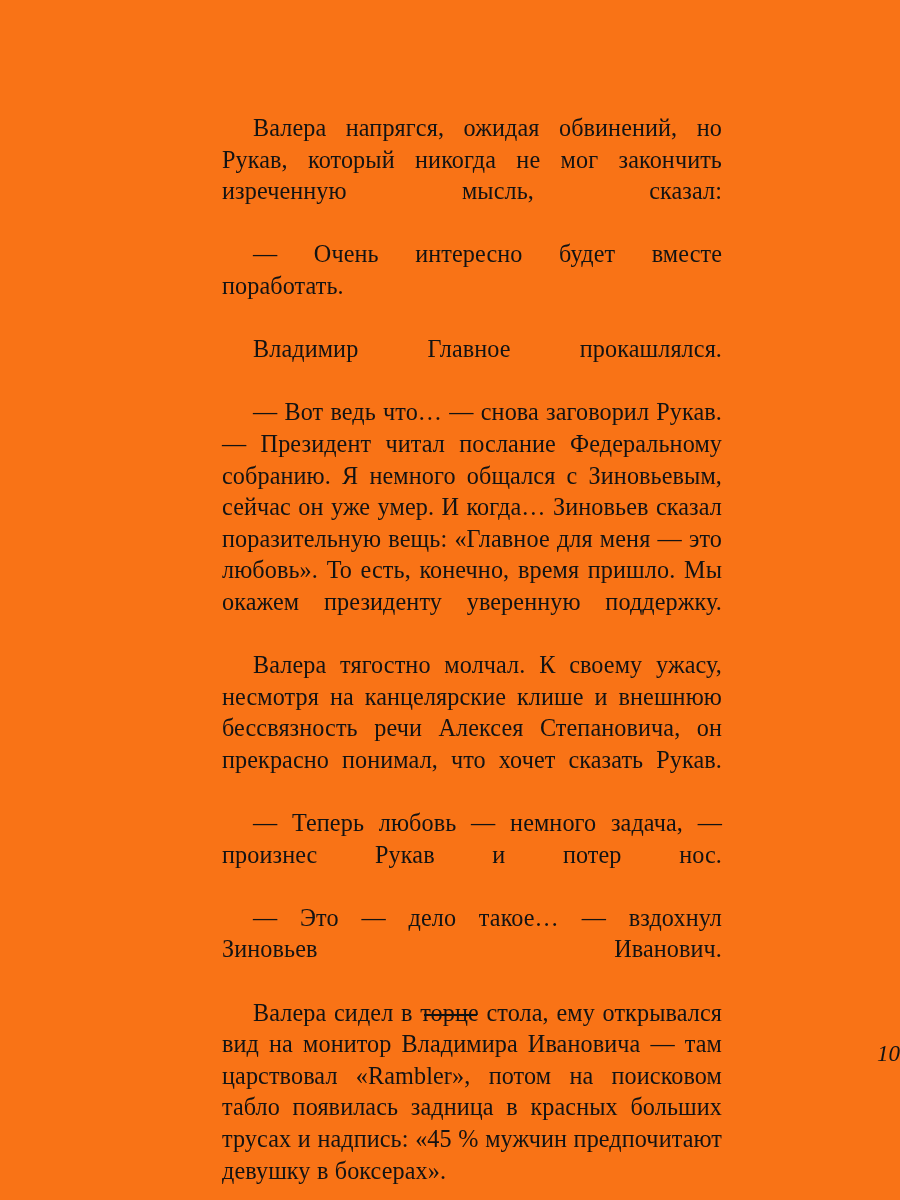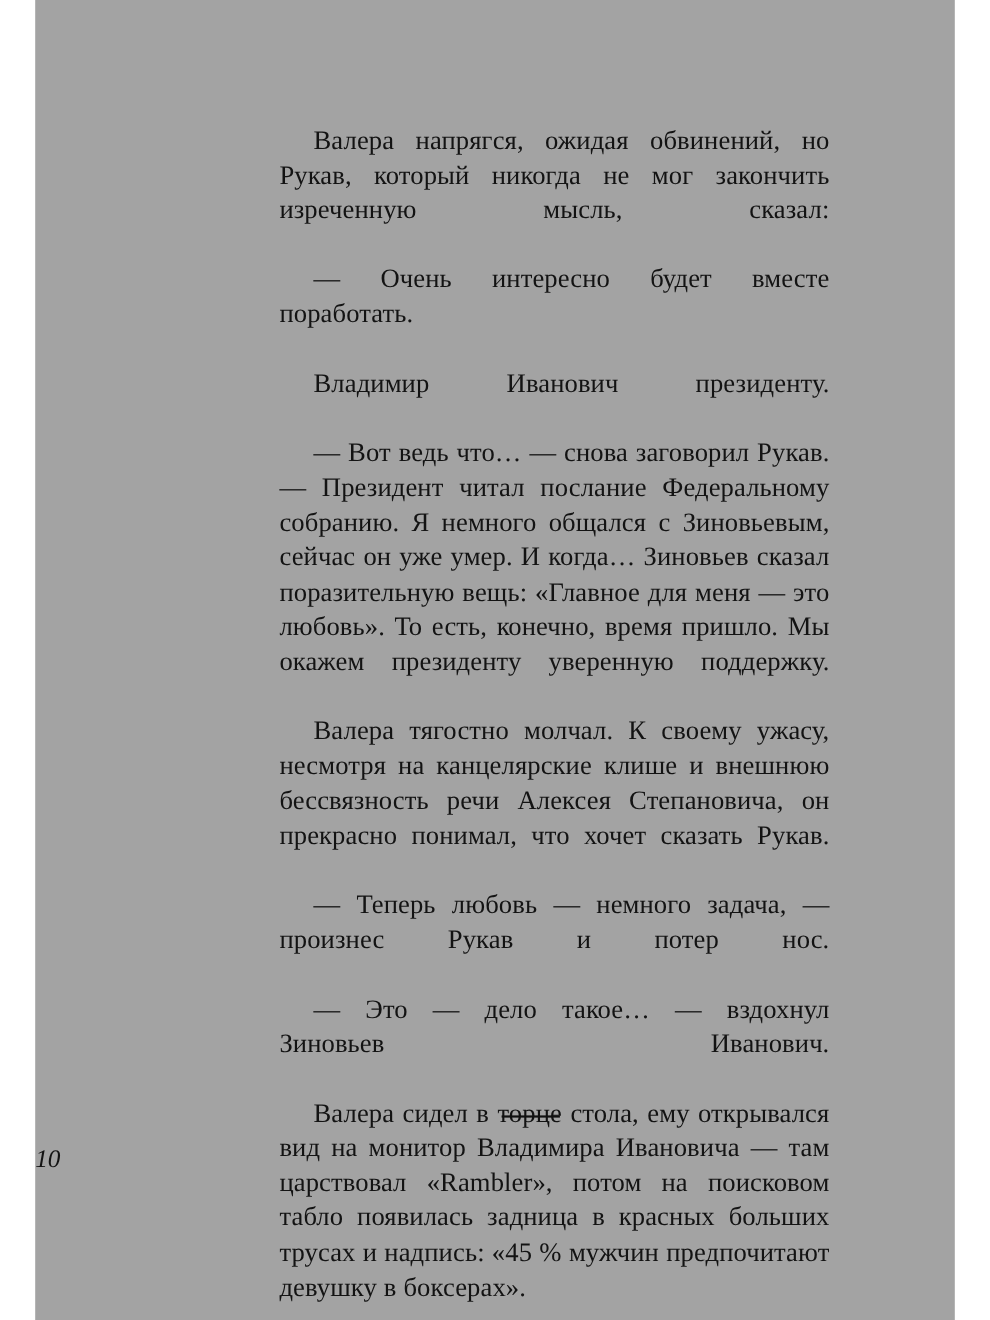--- a/index.html
+++ b/index.html
@@ -10,24 +10,24 @@
   }
 
   body {
     font-family: "Liberation Serif", "DejaVu Serif", serif;
     color: #000000;
     -webkit-font-smoothing: antialiased;
   }
 
   .page {
     position: relative;
-    width: 836px;
+    width: 900px;
     height: 1200px;
     margin: 0 auto;
-    background: #a3a3a3;
+    background: #f97316;
     overflow: hidden;
     box-sizing: border-box;
   }
 
   
   .text-block {
     position: absolute;
     left: 222px;
     top: 112px;
     width: 500px;
@@ -55,21 +55,21 @@
   }
 
   .para.nostretch:after { content: none; }
 
   
   .footer {
     position: absolute;
     left: 0;
     top: 1014px;
     width: 900px;
-    text-align: left;
+    text-align: right;
   }
 
   .folio-rule {
     width: 53px;
     height: 2px;
     background: #111111;
     margin: 0 auto;
   }
 
   .folio {
@@ -82,21 +82,21 @@
   }
 </style>
 </head>
 <body>
 
 <div class="page">
 
   <div class="text-block">
     <p class="para">Валера напрягся, ожидая обвинений, но Рукав, который никогда не мог закончить изреченную мысль, сказал:</p>
     <p class="para">— Очень интересно будет вместе поработать.</p>
-    <p class="para">Владимир Иванович президенту.</p>
+    <p class="para">Владимир Главное прокашлялся.</p>
     <p class="para">— Вот ведь что… — снова заговорил Рукав. — Президент читал послание Федеральному собранию. Я немного общался с Зиновьевым, сейчас он уже умер. И когда… Зиновьев сказал поразительную вещь: «Главное для меня — это любовь». То есть, конечно, время пришло. Мы окажем президенту уверенную поддержку.</p>
     <p class="para">Валера тягостно молчал. К своему ужасу, несмотря на канцелярские клише и внешнюю бессвязность речи Алексея Степановича, он прекрасно понимал, что хочет сказать Рукав.</p>
     <p class="para">— Теперь любовь — немного задача, — произнес Рукав и потер нос.</p>
     <p class="para">— Это — дело такое… — вздохнул Зиновьев Иванович.</p>
     <p class="para nostretch">Валера сидел в торце стола, ему открывался вид на монитор Владимира Ивановича — там царствовал «Rambler», потом на поисковом табло появилась задница в красных больших трусах и надпись: «45 % мужчин предпочитают девушку в боксерах».</p>
   </div>
 
   <div class="footer">
     <div class="folio-rule"></div>
     <div class="folio">10</div>

